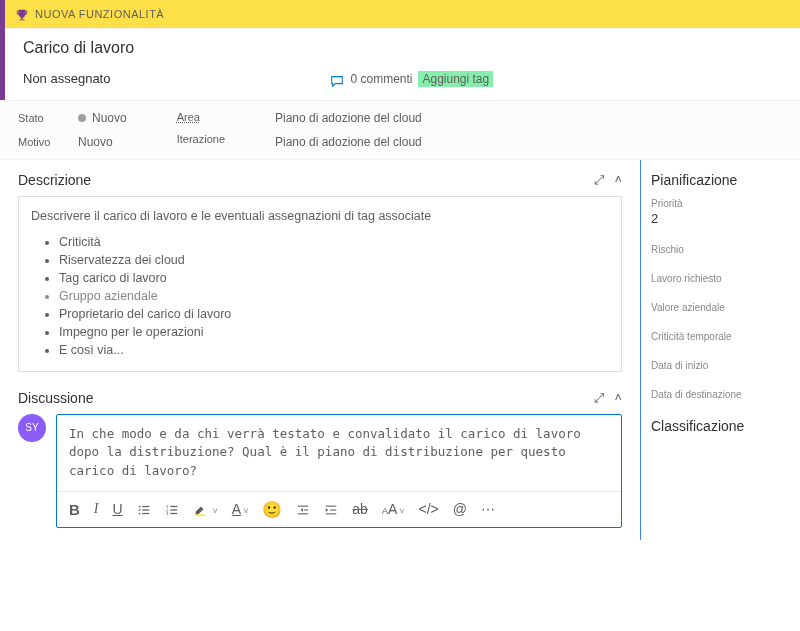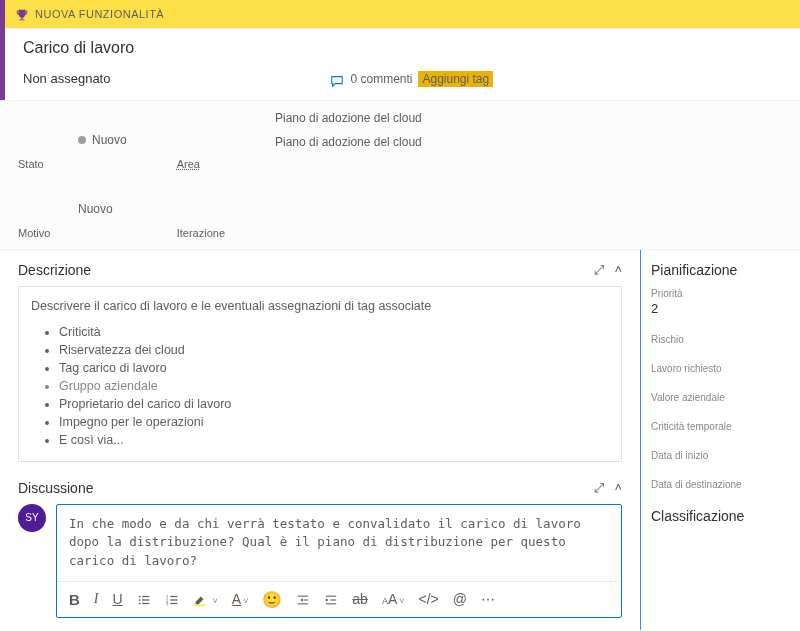--- a/index.html
+++ b/index.html
@@ -6,43 +6,43 @@
 body { font-family: "Segoe UI", -apple-system, sans-serif; font-size: 13px; color: #323130; background: #fff; width: 800px; }
 .header { display: flex; align-items: center; padding: 6px 10px; background: #fde047; border-bottom: 1px solid #eee; }
 .purple-bar { width: 5px; background: #773b93; align-self: stretch; }
 .header-wrap { display: flex; }
 .trophy { color: #773b93; font-size: 14px; margin-right: 6px; }
 .type-label { color: #605e5c; font-size: 11px; letter-spacing: 0.5px; }
 .title-row { padding: 10px 18px 6px; font-size: 16px; color: #323130; }
 .meta-row { display: flex; padding: 8px 18px 12px; gap: 220px; }
 .unassigned { color: #323130; font-size: 13px; }
 .comments { display: flex; align-items: center; gap: 6px; color: #605e5c; font-size: 12px; }
-.comments .hl { background: #eab308; padding: 1px 4px; }
+.comments .hl { background: #86efac; padding: 1px 4px; }
 .chat-icon { color: #0078d4; font-size: 14px; }
 .fields-row { display: flex; padding: 10px 18px; background: #fcfcfc; border-top: 1px solid #f3f2f1; border-bottom: 1px solid #f3f2f1; gap: 50px; font-size: 12px; }
 .field-col { display: flex; flex-direction: column; gap: 10px; }
 .field-pair { display: flex; align-items: center; gap: 20px; }
-.field-label { color: #605e5c; font-size: 11px; min-width: 40px; margin-top: 47px; }
+.field-label { color: #605e5c; font-size: 11px; min-width: 40px; }
 .field-label.u { text-decoration: underline dotted; }
 .field-value { color: #605e5c; font-size: 12px; }
 .state-dot { width: 8px; height: 8px; border-radius: 50%; background: #a19f9d; display: inline-block; margin-right: 6px; }
 .main { display: flex; }
 .left { flex: 1; padding: 12px 18px; }
 .right { width: 160px; padding: 12px 10px; border-left: 1px solid #3b82f6; }
 .section-head { display: flex; justify-content: space-between; align-items: center; margin-bottom: 8px; }
 .section-title { font-size: 14px; color: #323130; }
 .section-controls { display: flex; gap: 10px; color: #605e5c; cursor: pointer; }
 .desc-box { border: 1px solid #e1dfdd; padding: 12px; font-size: 12.5px; color: #605e5c; margin-bottom: 18px; }
 .desc-box p { margin-bottom: 10px; }
 .desc-box ul { list-style: disc; padding-left: 28px; }
 .desc-box li { padding: 2px 0; }
 .desc-box li.light { color: #8a8886; }
 .discussion { margin-top: 10px; }
 .disc-body { display: flex; gap: 10px; margin-top: 8px; }
-.avatar { width: 28px; height: 28px; border-radius: 50%; background: #4c1d95; color: #fff; font-size: 10px; display: flex; align-items: center; justify-content: center; flex-shrink: 0; }
+.avatar { width: 28px; height: 28px; border-radius: 50%; background: #8b5cf6; color: #fff; font-size: 10px; display: flex; align-items: center; justify-content: center; flex-shrink: 0; }
 .editor { flex: 1; border: 1px solid #0078d4; border-radius: 2px; }
 .editor-text { padding: 10px 12px; font-size: 12.5px; color: #605e5c; line-height: 1.5; font-family: "Segoe UI", monospace; }
 .toolbar { display: flex; gap: 14px; padding: 8px 12px; border-top: 1px solid #edebe9; align-items: center; color: #605e5c; font-size: 14px; }
 .toolbar span { cursor: pointer; }
 .tb-b { font-weight: bold; font-size: 15px; }
 .tb-i { font-style: italic; font-family: serif; }
 .tb-u { text-decoration: underline; }
 .emoji { font-size: 16px; }
 .side-section { margin-bottom: 16px; }
 .side-title { font-size: 14px; color: #323130; margin-bottom: 10px; }

